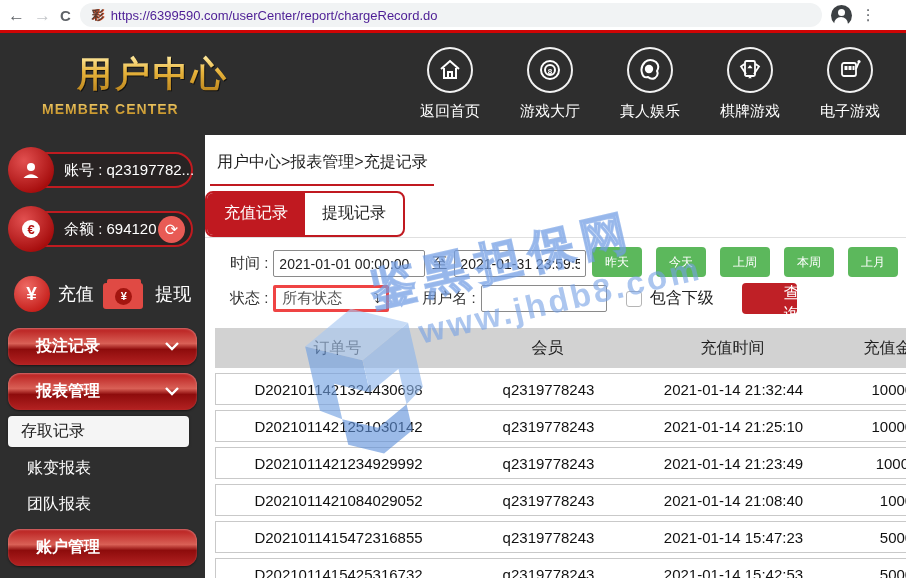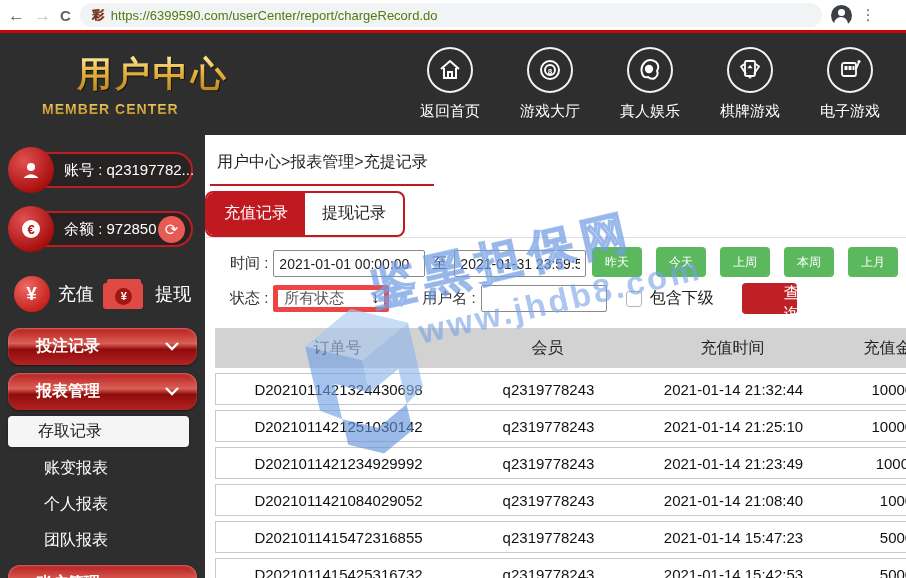--- a/index.html
+++ b/index.html
@@ -5,21 +5,21 @@
   * { margin:0; padding:0; box-sizing:border-box; }
   html,body { width:906px; height:578px; overflow:hidden; font-family:"Liberation Sans","DejaVu Sans",sans-serif; background:#fff; }
 
   
   .browser-bar { height:30px; background:#fff; display:flex; align-items:center; padding:0 8px; gap:9px; }
   .nav-arrow { font-size:17px; color:#5f6368; line-height:1; }
   .nav-arrow.fwd { color:#c3c6c9; }
   .reload-ic { font-size:15px; color:#5f6368; font-weight:bold; }
   .addr { flex:1; height:24px; max-width:742px; background:#f1f3f4; border-radius:13px; display:flex; align-items:center; padding:0 12px; gap:7px; }
   .favicon { font-size:12px; font-weight:bold; color:#5b3a2e; text-shadow:1px 0 0 #d5471d; }
-  .url { font-size:13px; color:#4d7c0f; }
+  .url { font-size:13px; color:#4c1d95; }
   .profile-ic { width:21px; height:21px; border-radius:50%; background:#3c4043; position:relative; }
   .profile-ic::before { content:""; position:absolute; left:7px; top:4px; width:7px; height:7px; border-radius:50%; background:#fff; }
   .profile-ic::after { content:""; position:absolute; left:3.5px; top:12px; width:14px; height:9px; border-radius:7px 7px 2px 2px; background:#fff; }
   .kebab { color:#5f6368; font-size:15px; letter-spacing:0; }
 
   
   .site-header { height:105px; background:#2e2e2e; border-top:3px solid #cf0404; display:flex; align-items:center; }
   .logo { margin-left:34px; }
   .logo-title { font-size:35px; font-weight:bold; letter-spacing:3px; color:#e7b33b;
       background:linear-gradient(180deg,#ffeaa0 10%,#e7b33b 45%,#b9821b 90%); -webkit-background-clip:text; background-clip:text; -webkit-text-fill-color:transparent;
@@ -46,42 +46,42 @@
   .action { display:flex; align-items:center; gap:8px; color:#fff; font-size:18px; cursor:pointer; }
   .coin-ic { width:36px; height:36px; border-radius:50%; background:radial-gradient(circle at 35% 30%,#ee6a64,#c6201c 75%); color:#fff; font-size:19px; font-weight:bold; display:flex; align-items:center; justify-content:center; }
   .wallet-ic { width:44px; height:31px; position:relative; }
   .wallet-ic .body { position:absolute; left:0; top:4px; width:40px; height:26px; background:#e04a44; border-radius:3px; }
   .wallet-ic .flap { position:absolute; left:4px; top:0; width:34px; height:7px; background:#e04a44; border-radius:2px; }
   .wallet-ic .coin { position:absolute; left:12px; top:9px; width:17px; height:17px; border-radius:50%; background:#a31510; color:#fff; font-size:11px; font-weight:bold; display:flex; align-items:center; justify-content:center; }
   .menu { padding:0 0 4px 0; }
   .menu-group { height:37px; margin:8px 8px 0 8px; border-radius:12px; display:flex; align-items:center; padding:0 18px 0 28px; color:#fff; font-size:16px; font-weight:bold; cursor:pointer;
       background:linear-gradient(180deg,#b81d1d 0%,#d96056 42%,#8e0c0c 58%,#b42222 100%); box-shadow:inset 0 1px 2px rgba(255,255,255,.35), 0 1px 2px rgba(0,0,0,.5); }
   .menu-group .chev { margin-left:auto; }
-  .menu-sub { height:34px; margin:2px 14px 0 14px; display:flex; align-items:center; padding-left:30px; color:#fff; font-size:16px; cursor:pointer; }
+  .menu-sub { height:34px; margin:2px 14px 0 14px; display:flex; align-items:center; padding-left:13px; color:#fff; font-size:16px; cursor:pointer; }
   .menu-sub.active { background:#f5f5f5; color:#1c1c1c; border-radius:4px; margin:6px 16px 4px 8px; height:31px; box-shadow:0 0 3px rgba(0,0,0,.4); }
 
   
   .breadcrumb { padding:17px 0 0 12px; font-size:16px; color:#1f1f1f; }
   .red-line { width:224px; height:2px; background:#c01920; margin:11px 0 0 5px; }
   .tabs { display:inline-flex; border:2px solid #c01920; border-radius:8px; overflow:hidden; margin-top:5px; background:#fff; }
   .tab { padding:10px 17px 11px 17px; font-size:16px; color:#1f1f1f; cursor:pointer; }
   .tab.active { background:#c01920; color:#fff; }
   .tab-divider { height:1px; background:#e0e0e0; }
 
   .filters { position:relative; padding:11px 0 10px 25px; font-size:15px; color:#333; }
   .f-row { display:flex; align-items:center; height:29px; }
   .f-row + .f-row { margin-top:6px; }
   .f-label { margin-right:5px; }
   .text-input { border:1px solid #8a8a8a; border-radius:2px; height:27px; font-size:14px; color:#222; padding:0 5px; font-family:inherit; background:#fff; }
   .inp-from { width:152px; }
   .to-sep { margin:0 7px; }
   .inp-to { width:132px; }
   .quick-group { position:absolute; left:387px; top:9px; display:flex; gap:14px; }
   .quick-btn { width:50px; height:30px; background:#5cb85c; border:none; border-radius:4px; color:#fff; font-size:12px; font-family:inherit; cursor:pointer; flex-shrink:0; }
-  .status-select { width:116px; height:27px; border:5px solid #ef4444; border-radius:2px; display:flex; align-items:center; padding:0 6px; color:#555; background:#fff; cursor:pointer; }
+  .status-select { width:116px; height:27px; border:3px solid #ef4444; border-radius:2px; display:flex; align-items:center; padding:0 6px; color:#555; background:#fff; cursor:pointer; }
   .status-select .sel-chev { margin-left:auto; color:#222; font-size:13px; }
   .user-label { margin-left:33px; }
   .inp-user { width:126px; }
   .checkbox { width:16px; height:16px; border:1px solid #b5b5b5; border-radius:3px; background:#fff; margin-left:19px; cursor:pointer; }
   .include-label { margin-left:8px; font-size:16px; color:#222; }
   .search-btn { width:55px; height:31px; margin-left:28px; background:#bf2026; border:none; border-radius:4px; color:#fff; font-size:16px; font-family:inherit; cursor:pointer;padding-left:42px; }
 
   .report-table { margin:5px 0 0 10px; width:746px; }
   .t-head { display:grid; grid-template-columns:245px 175px 195px 131px; height:40px; background:#d2d2d2; align-items:center; font-size:16px; color:#1f1f1f; }
   .t-head > div { text-align:center; }
@@ -188,21 +188,21 @@
       </span>
       <div class="pill">账号 : q23197782...</div>
     </div>
     <div class="pill-row balance">
       <span class="pill-icon">
         <svg width="24" height="24" viewBox="0 0 24 24">
             <circle cx="12" cy="12" r="9" fill="#fff"></circle>
             <text x="12" y="16.5" font-size="13" font-weight="bold" fill="#b31212" text-anchor="middle">€</text>
           </svg>
       </span>
-      <div class="pill">余额 : 972850</div>
+      <div class="pill">余额 : 694120</div>
       <span class="refresh-btn">⟳</span>
     </div>
     <div class="actions">
       <div class="action">
         <span class="coin-ic">¥</span>
         <span>充值</span>
       </div>
       <div class="action">
         <span class="wallet-ic">
             <span class="flap"></span>
@@ -227,23 +227,20 @@
             <svg class="chev-svg" width="14" height="9" viewBox="0 0 14 9" fill="none" stroke="#fff" stroke-width="2.4">
               <path d="M1 1 L7 7 L13 1"></path>
             </svg>
           </span>
       </div>
       <div class="menu-sub active">
         <span>存取记录</span>
       </div>
       <div class="menu-sub">
         <span>账变报表</span>
-      </div>
-      <div class="menu-sub">
-        <span>个人报表</span>
       </div>
       <div class="menu-sub">
         <span>团队报表</span>
       </div>
       <div class="menu-group">
         <span>账户管理</span>
 
       </div>
 
     </div>

